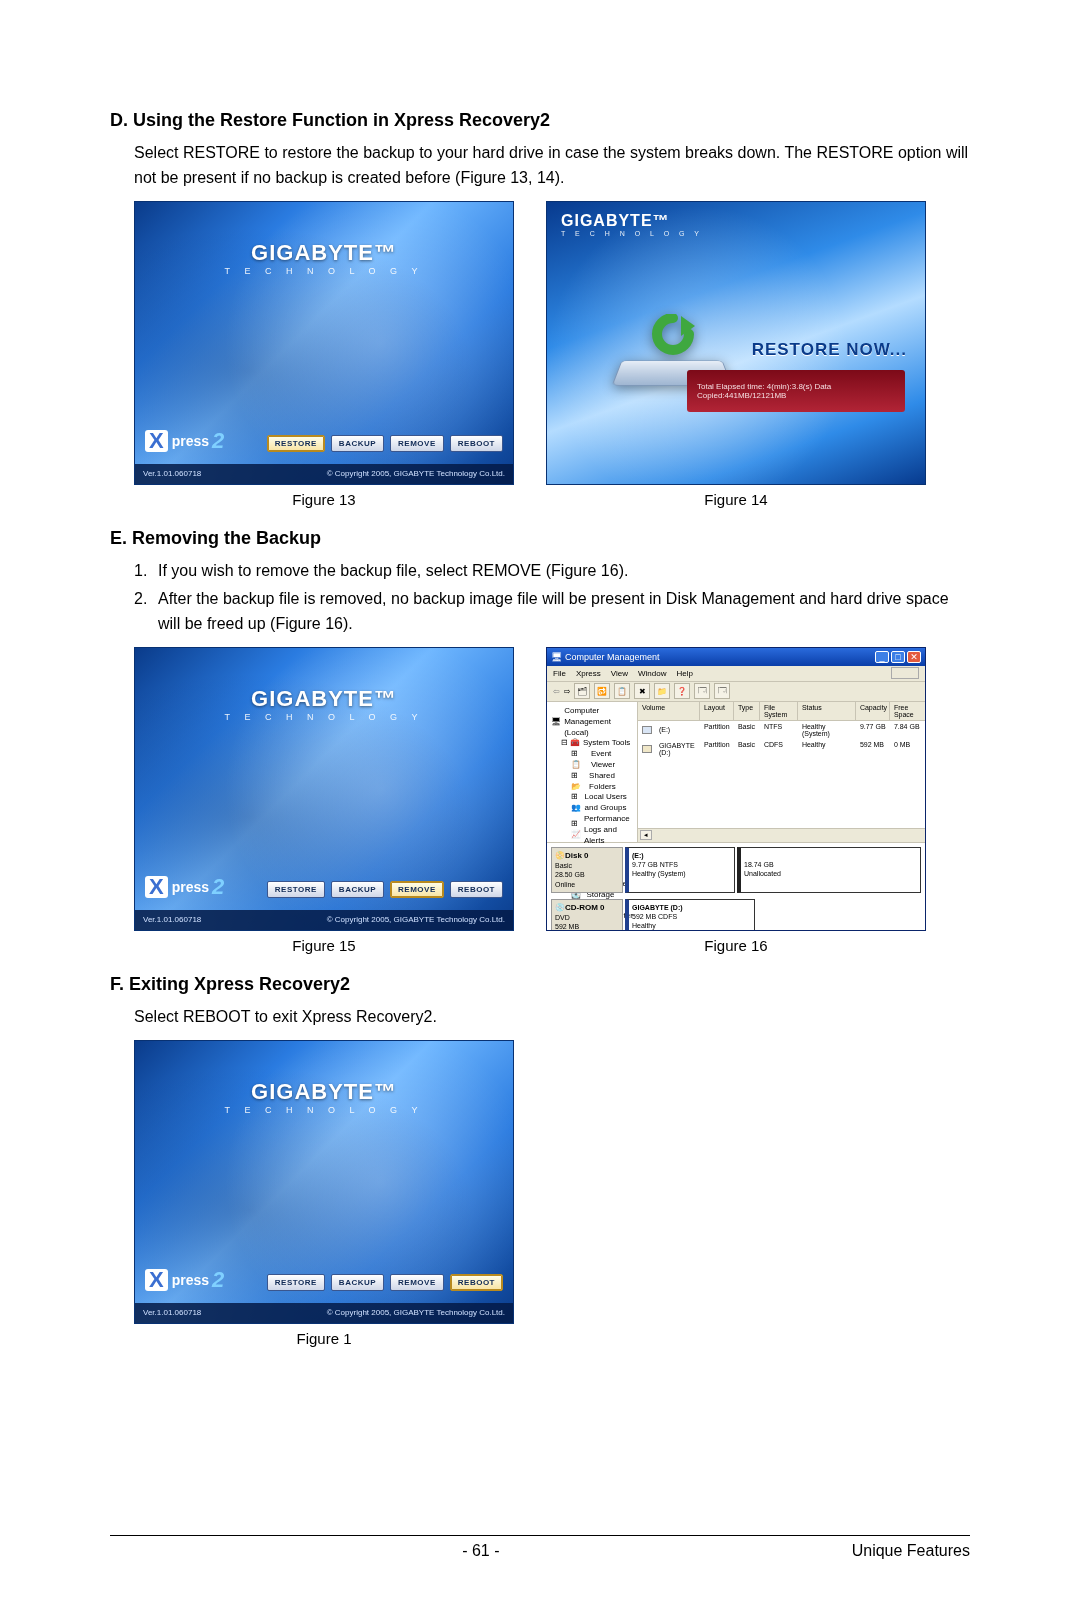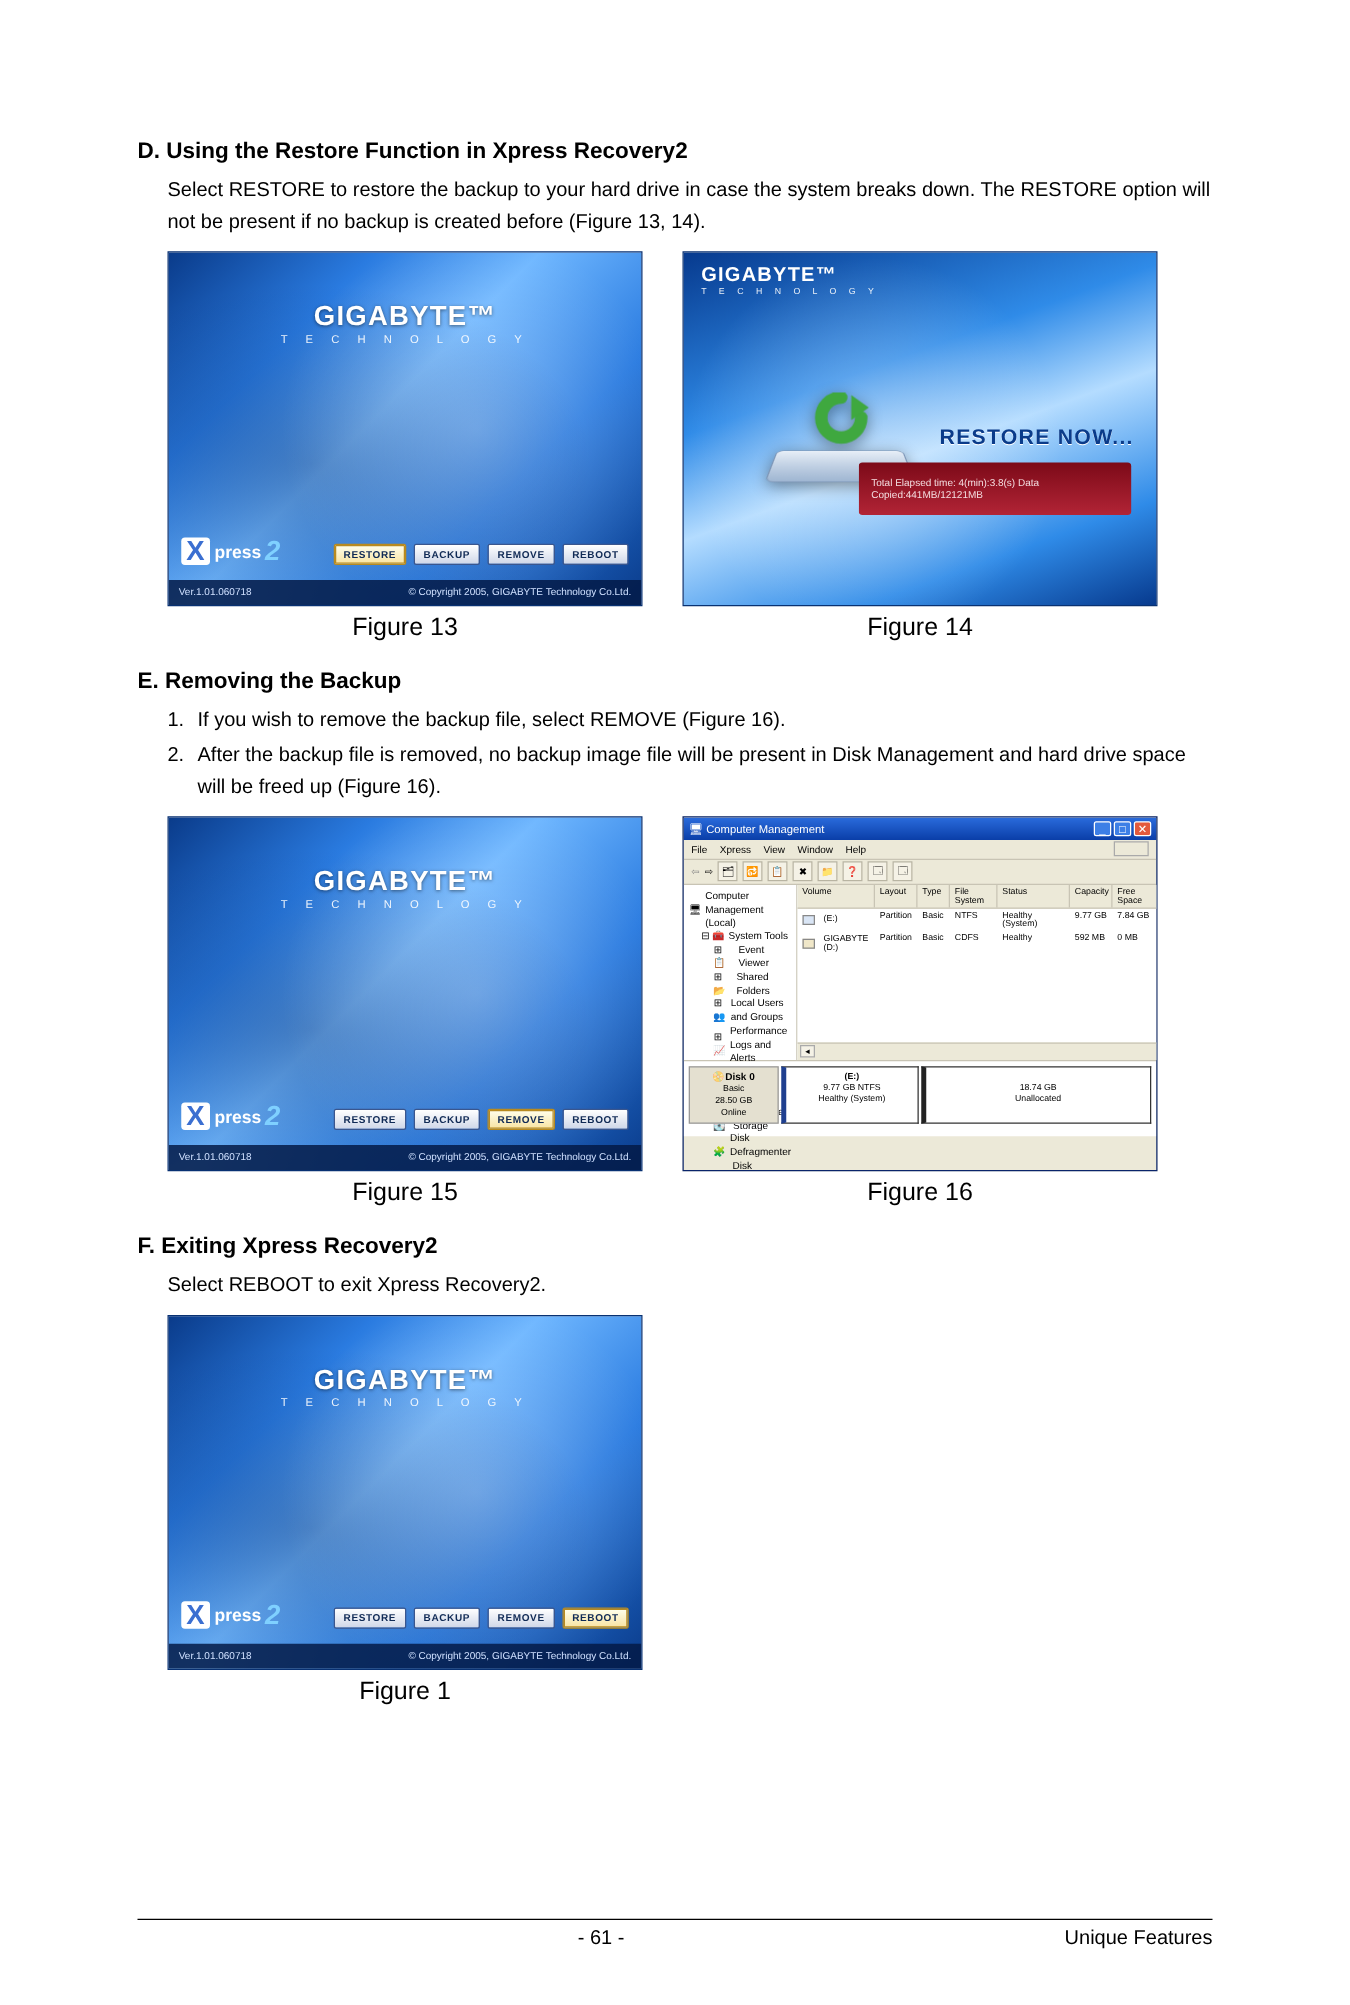--- a/index.html
+++ b/index.html
@@ -32,21 +32,21 @@
     display: flex;
   }
   .list-num { width: 24px; flex: 0 0 24px; }
   .list-body { flex: 1; }
   .fig-row {
     display: flex;
     gap: 32px;
     margin: 10px 0 6px 24px;
   }
   .fig-col { display: flex; flex-direction: column; align-items: center; }
-  .fig-caption { font-size: 20px; margin-top: 6px; }
+  .fig-caption { font-size: 15px; margin-top: 6px; }
   
   .xpress-box {
     width: 380px; height: 284px;
     background: linear-gradient(135deg,#0a3b8a 0%,#2a7be0 25%,#6fb7ff 45%,#2a7be0 70%,#0a3b8a 100%);
     position: relative;
     border: 1px solid #083172;
     overflow: hidden;
   }
   .xpress-box::before {
     content:"";
@@ -199,21 +199,21 @@
   .dm-row { display:flex; padding:1px 0;}
   .dm-row span{padding:1px 4px;}
   .dm-row .rv{width:62px;display:flex;align-items:center;gap:3px;}
   .dm-row .rl{width:34px;} .dm-row .rt{width:26px;} .dm-row .rf{width:38px;}
   .dm-row .rs{width:58px;} .dm-row .rc{width:34px;} .dm-row .rfs{width:38px;}
   .volicon{width:8px;height:8px;border:1px solid #888;background:#d9e5f5;display:inline-block;}
   .dm-scroll { height:14px; background:#ece9d8; border-top:1px solid #c8c4b4;
     display:flex; justify-content:space-between; padding:0 2px; align-items:center;}
   .sbtn{width:12px;height:10px;border:1px solid #aaa;background:#f5f2e6;font-size:7px;display:flex;align-items:center;justify-content:center;}
   .dm-lower {
-    background:#fff; border-top:1px solid #c8c4b4; padding:4px;text-align:center;
+    background:#fff; border-top:1px solid #c8c4b4; padding:4px;
   }
   .dm-disk-row { display:flex; margin-bottom:6px;}
   .dm-disk-label {
     width:72px; background: #e4e0d0; border:1px solid #999;
     padding:3px; font-size:7px; line-height:1.3;
   }
   .dm-disk-label b{font-size:8px;}
   .dm-disk-part {
     flex:1; display:flex;
   }
@@ -424,20 +424,35 @@
               <div>9.77 GB NTFS</div>
               <div>Healthy (System)</div>
             </div>
             <div class="part" style="flex:1;border-left:4px solid #222;">
               <div>&nbsp;</div>
               <div>18.74 GB</div>
               <div>Unallocated</div>
             </div>
           </div>
         </div>
+        <div class="dm-disk-row">
+          <div class="dm-disk-label">
+            <b>💿<span>CD-ROM 0</span></b><br>
+            <span>DVD</span><br>
+            <span>592 MB</span><br>
+            
+          </div>
+          <div class="dm-disk-part">
+            <div class="part" style="flex:0 0 130px;">
+              <div class="pname">GIGABYTE (D:)</div>
+              <div>592 MB CDFS</div>
+              <div>Healthy</div>
+            </div>
+          </div>
+        </div>
       </div>
 
     </div>
     <div class="fig-caption">Figure 16</div>
   </div>
 </div>
 
 <div class="section-heading">F. Exiting Xpress Recovery2</div>
 <div class="body-text" style="">Select REBOOT to exit Xpress Recovery2.</div>
 

